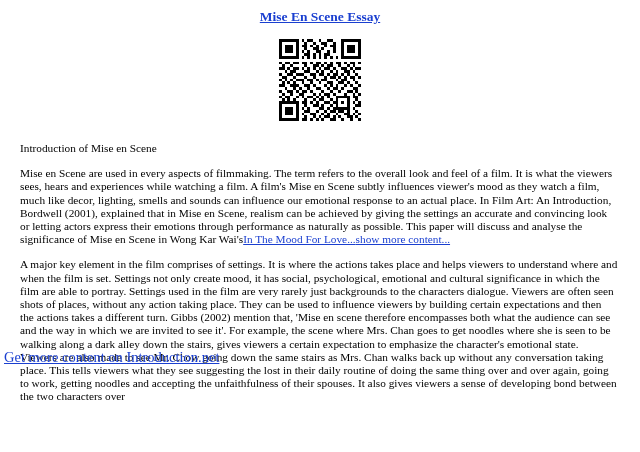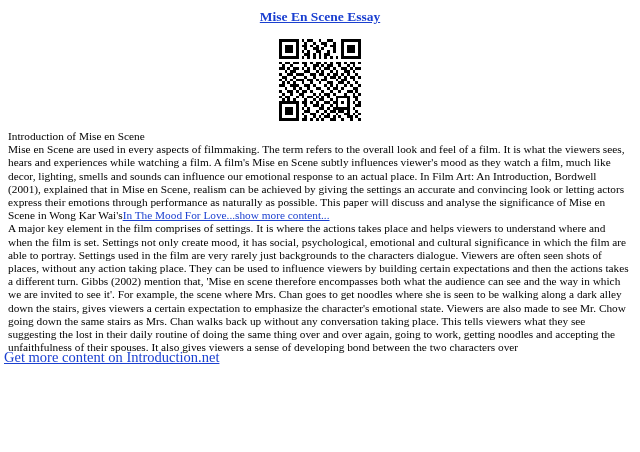--- a/index.html
+++ b/index.html
@@ -48,21 +48,21 @@
     padding: 0 4px 0 4px;
     position: absolute;
     top: 130px;
     left: 0;
     right: 0;
   }
   .para {
     font-size: 11.3px;
     line-height: 13.2px;
     text-align: left;
-    margin: 0;
+    margin: 12px;
     padding: 0 6px 0 4px;
     color: #000000;
   }
   .para.heading-line {
     margin-bottom: 0;
   }
   .inline-link {
     color: #1a3fd0;
     text-decoration: underline;
     cursor: pointer;

